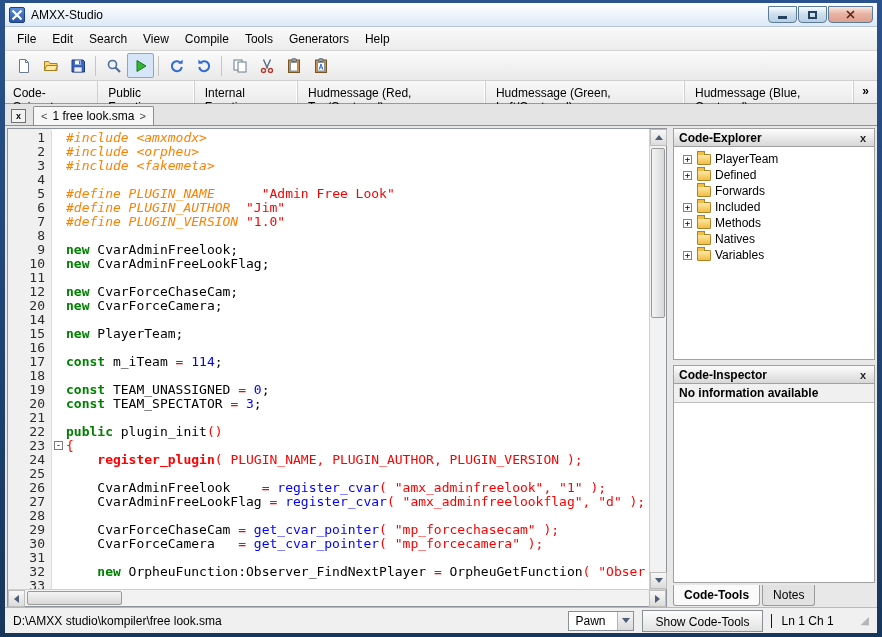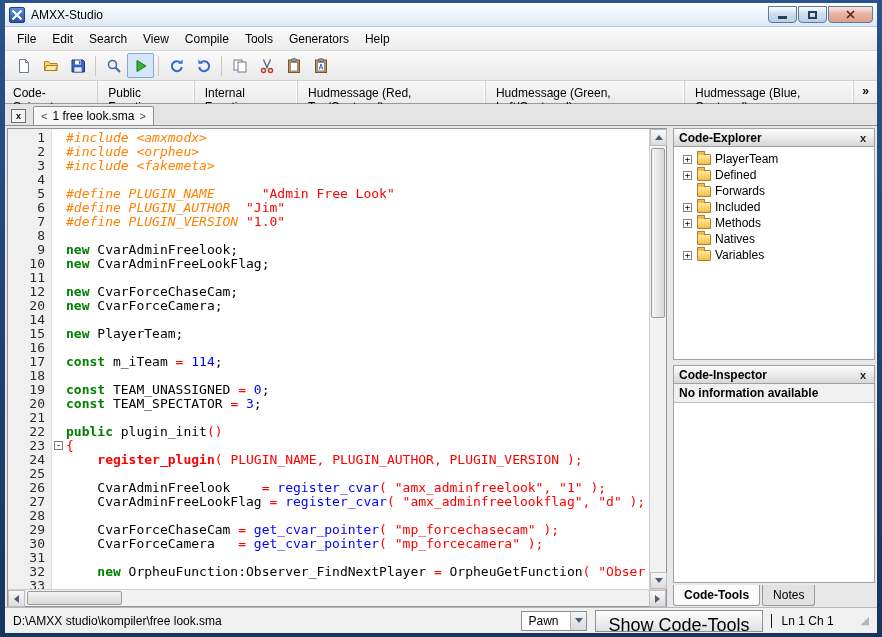--- a/index.html
+++ b/index.html
@@ -93,21 +93,21 @@
   .bottom-tabs { height: 24px; flex: none; display: flex; align-items: center; padding-top: 1px; }
   .btab { padding: 3px 10px; border: 1px solid #9a9a9a; border-top: none; background: #e2e2e2; border-radius: 0 0 3px 3px; margin-right: 2px; }
   .btab.active { background: #fafafa; font-weight: bold; }
 
   
   .statusbar { height: 26px; flex: none; display: flex; align-items: center; gap: 8px; padding: 0 8px; background: #f0f0f0; border-top: 1px solid #b9b9b9; }
   .status-path { flex: none; }
   .status-spring { flex: 1; }
   .lang-combo { width: 66px; height: 20px; flex: none; display: flex; align-items: center; background: #fff; border: 1px solid #8b9097; padding-left: 6px; }
   .combo-arrow-box { margin-left: auto; width: 16px; height: 100%; display: flex; align-items: center; justify-content: center; background: linear-gradient(#f5f5f5, #dadada); border-left: 1px solid #b5b5b5; }
-  .status-btn { height: 22px; flex: none; padding: 4px 12px; border: 1px solid #8b9097; background: linear-gradient(#fdfdfd, #e2e2e2); font-family: "Liberation Sans", sans-serif; font-size: 18px; }
+  .status-btn { height: 22px; flex: none; padding: 4px 12px; border: 1px solid #8b9097; background: linear-gradient(#fdfdfd, #e2e2e2); font-family: "Liberation Sans", sans-serif; font-size: 12px; }
   .status-pos { flex: none; width: 86px; border-left: 1px solid #0f172a; padding-left: 10px; }
   .resize-grip { color: #b5b5b5; font-size: 11px; margin-left: -4px; }
 </style>
 </head>
 <body>
 
 <div class="window">
   <div class="win-inner">
 
     <div class="titlebar">

